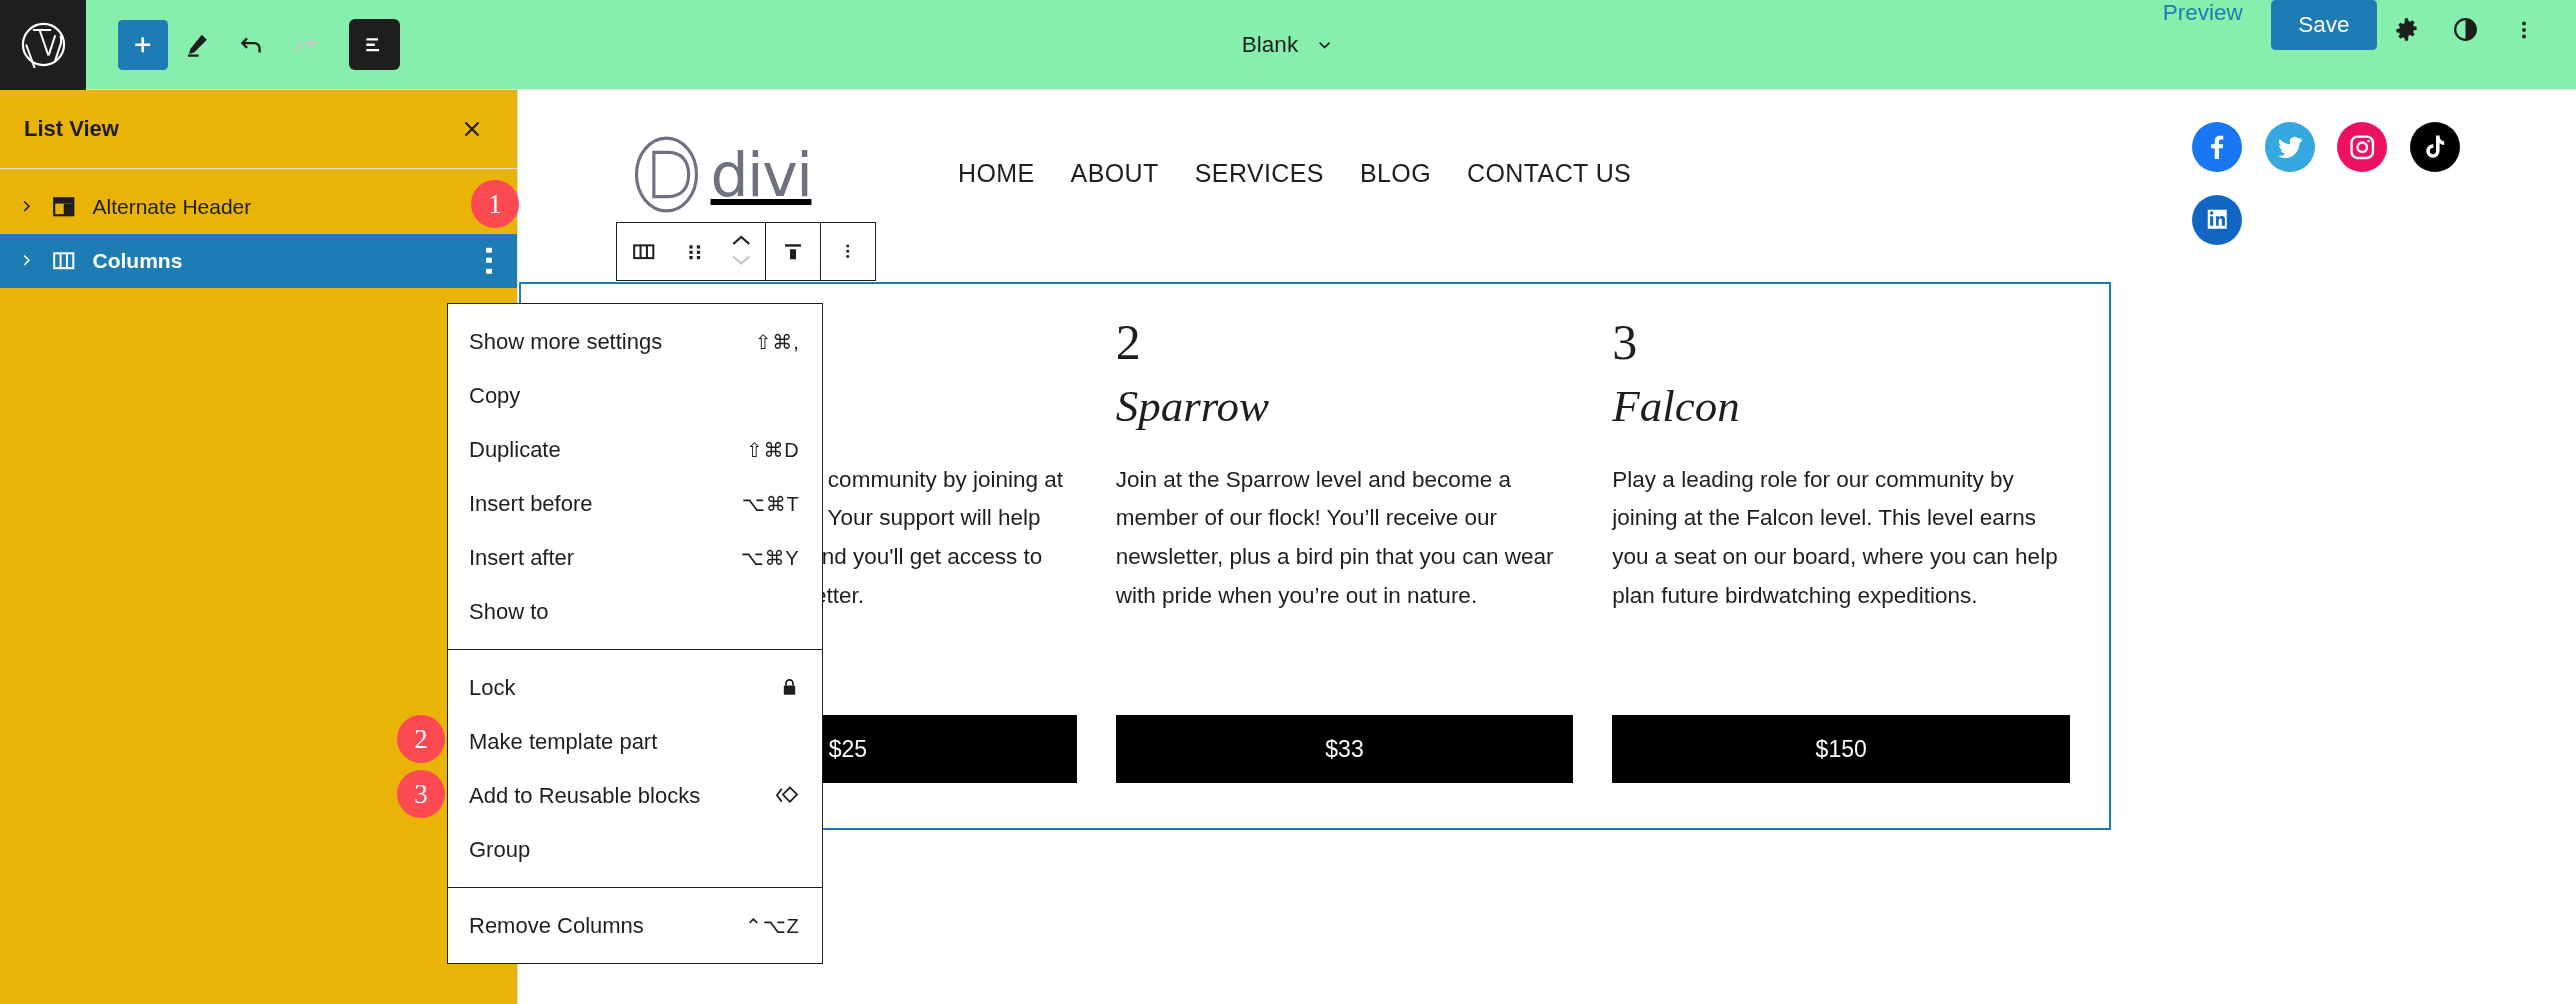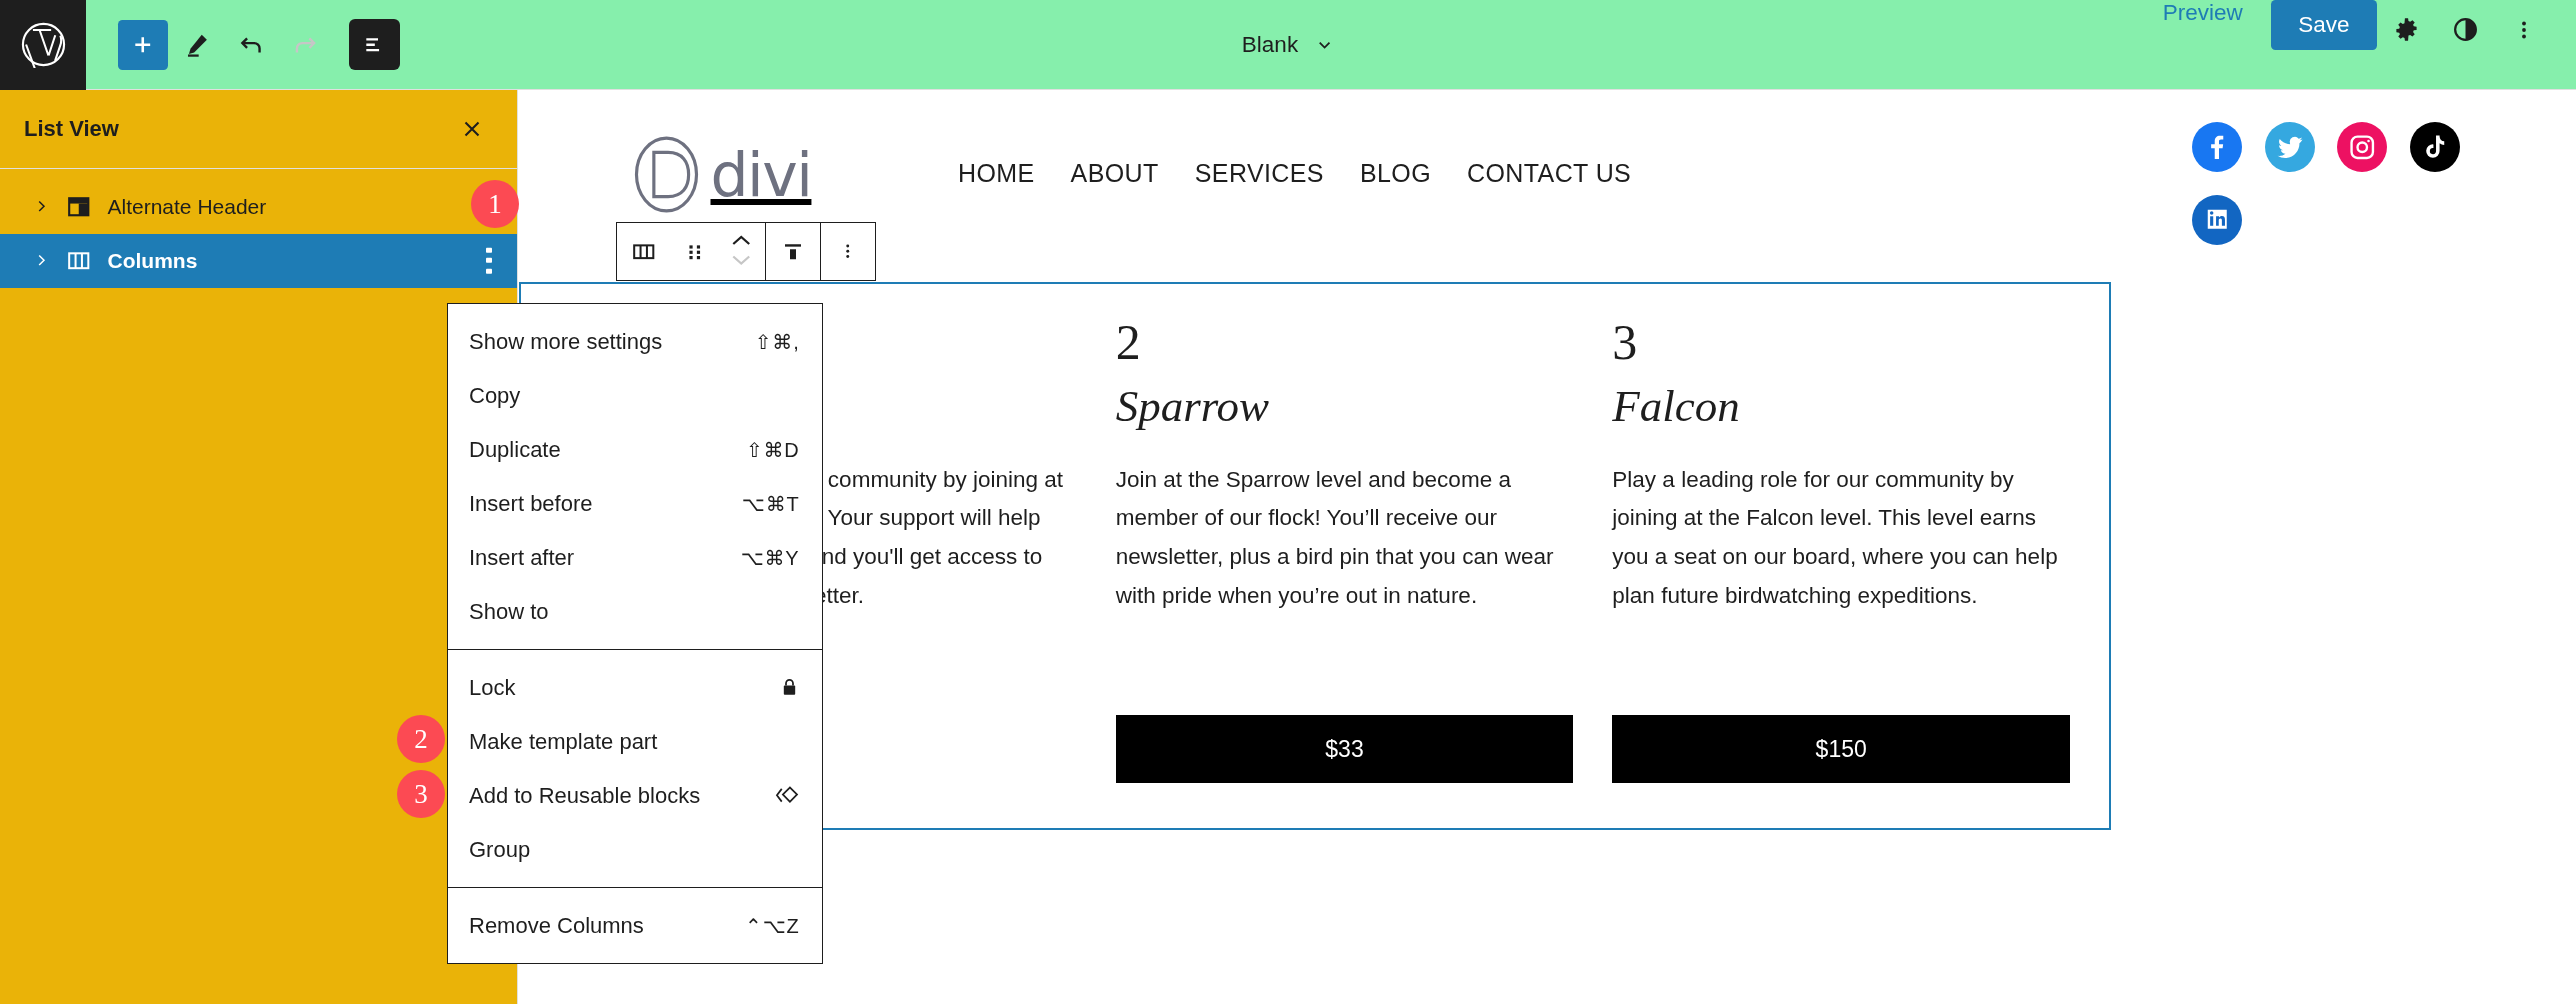--- a/index.html
+++ b/index.html
@@ -65,21 +65,21 @@
     padding:0 22.5px 0 24px; border-bottom:0.8px solid #e0e0e0;
   }
   .sidebar-title { font-size:22px; font-weight:bold; color:#1e1e1e; }
   .sidebar-close {
     width:45px; height:45px; display:flex; align-items:center; justify-content:center;
     background:none; border:none; cursor:pointer; font-size:27px; color:#1e1e1e;
   }
   .lv-list { padding-top:10.5px; }
   .lv-row {
     height:54px; display:flex; align-items:center; gap:0; cursor:pointer;
-    position:relative; padding-left:25px;
+    position:relative; padding-left:10px;
   }
   .lv-row.selected { background:#1e7cb5;font-weight:bold; }
   .lv-chevron { width:33px; display:flex; align-items:center; justify-content:center; }
   .lv-blockicon { width:42px; display:flex; align-items:center; justify-content:center; }
   .lv-label { font-size:21px; color:#1e1e1e; margin-left:7.5px; }
   .lv-row.selected .lv-label { color:#fff; }
   .lv-kebab {
     position:absolute; right:25.5px; top:50%; transform:translateY(-50%);
     display:flex; flex-direction:column; gap:5.3px; cursor:pointer;
   }
@@ -240,20 +240,21 @@
     </div>
 
     <div class="cols-wrap">
       <div class="cols-inner">
         <div class="col" style="padding-left:98px">
           <div class="col-pad">
             <div class="col-num">1</div>
             <div class="col-name">Chickadee</div>
             <div class="col-desc">Support our growing community by joining at the Chickadee level. Your support will help pay our expenses, and you'll get access to our exclusive newsletter.</div>
           </div>
+          <div class="col-price" style="left:98px">$25</div>
         </div>
         <div class="col">
           <div class="col-pad">
             <div class="col-num">2</div>
             <div class="col-name">Sparrow</div>
             <div class="col-desc">Join at the Sparrow level and become a member of our flock! You’ll receive our newsletter, plus a bird pin that you can wear with pride when you’re out in nature.</div>
           </div>
           <div class="col-price">$33</div>
         </div>
         <div class="col">

